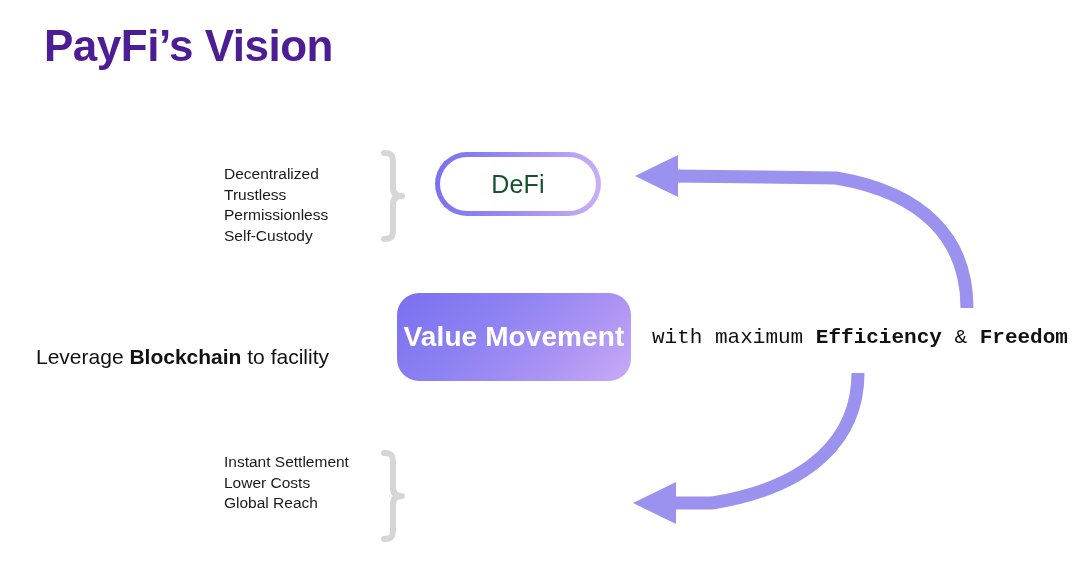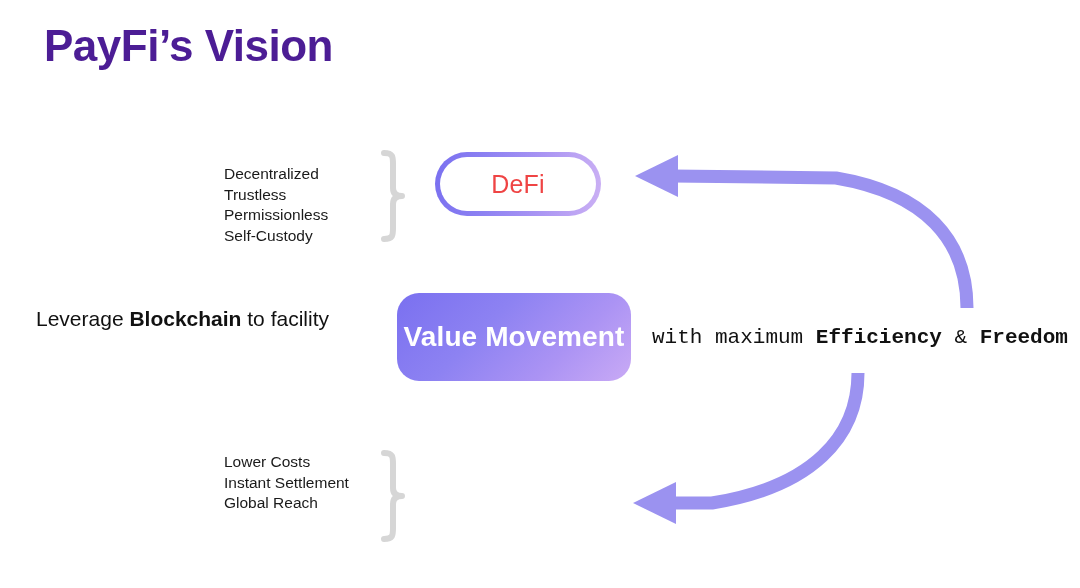--- a/index.html
+++ b/index.html
@@ -80,21 +80,21 @@
     width: 100%;
     height: 100%;
     border-radius: 30px;
     background: #ffffff;
     display: flex;
     align-items: center;
     justify-content: center;
   }
   .pill-label {
     font-size: 25px;
-    color: #ef4444;
+    color: #14532d;
     letter-spacing: 0.2px;
   }
   .pill.defi   { left: 435px; top: 152px; }
   .pill.tradfi { left: 437px; top: 461px; }
 
   
   .value-box {
     position: absolute;
     left: 397px;
     top: 293px;
@@ -116,21 +116,21 @@
 
   
   .side-text {
     position: absolute;
     font-size: 21px;
     color: #111111;
     white-space: nowrap;
     line-height: 1;
   }
   .side-text .em { font-weight: bold; }
-  .side-text.left  { left: 36px;  top: 308px; }
+  .side-text.left  { left: 36px;  top: 346px; }
   .side-text.right { left: 652px; top: 327px; font-family: Liberation Mono, monospace; }
 
   
   .arrow-layer {
     position: absolute;
     left: 0;
     top: 0;
     width: 1080px;
     height: 588px;
     pointer-events: none;
@@ -156,22 +156,22 @@
     </svg>
   </div>
 
   <div class="pill defi">
     <div class="pill-inner">
       <span class="pill-label">DeFi</span>
     </div>
   </div>
 
   <div class="feature-list bottom">
+    <span class="feature-item">Instant Settlement</span>
     <span class="feature-item">Lower Costs</span>
-    <span class="feature-item">Instant Settlement</span>
     <span class="feature-item">Global Reach</span>
   </div>
 
   <div class="brace bottom">
     <svg width="26" height="92" viewBox="0 0 26 92" fill="none" xmlns="http://www.w3.org/2000/svg">
       <path d="M4 3 C13 3 13 7 13 14 L13 38 C13 44 17 46 22 46 C17 46 13 48 13 54 L13 78 C13 85 13 89 4 89" stroke="#d6d6d6" stroke-width="6" stroke-linecap="round" stroke-linejoin="round" fill="none"></path>
     </svg>
   </div>
 
 

